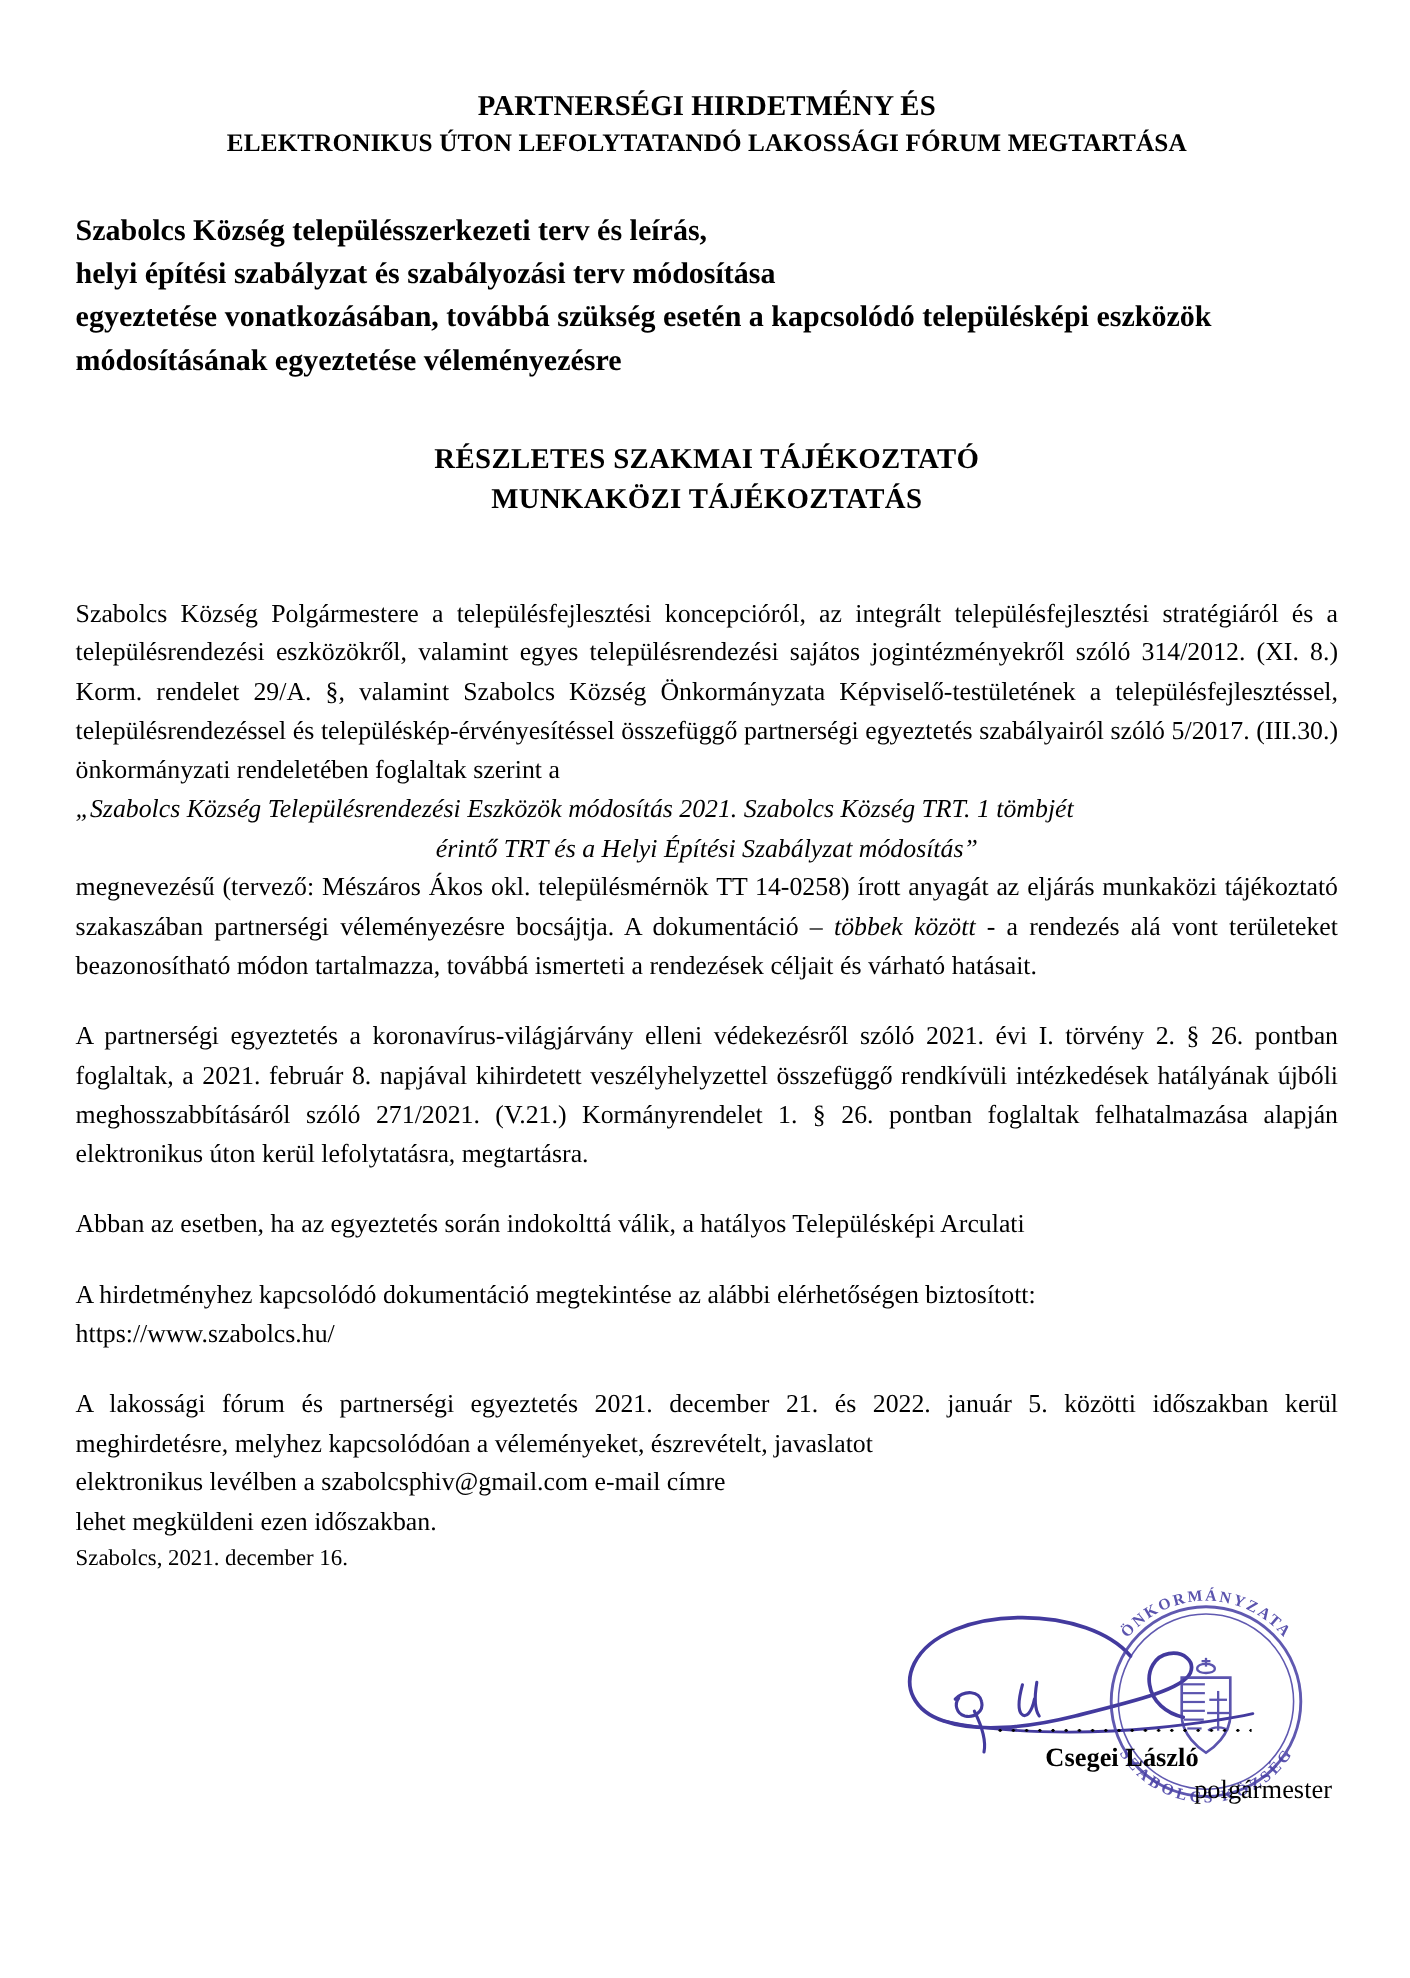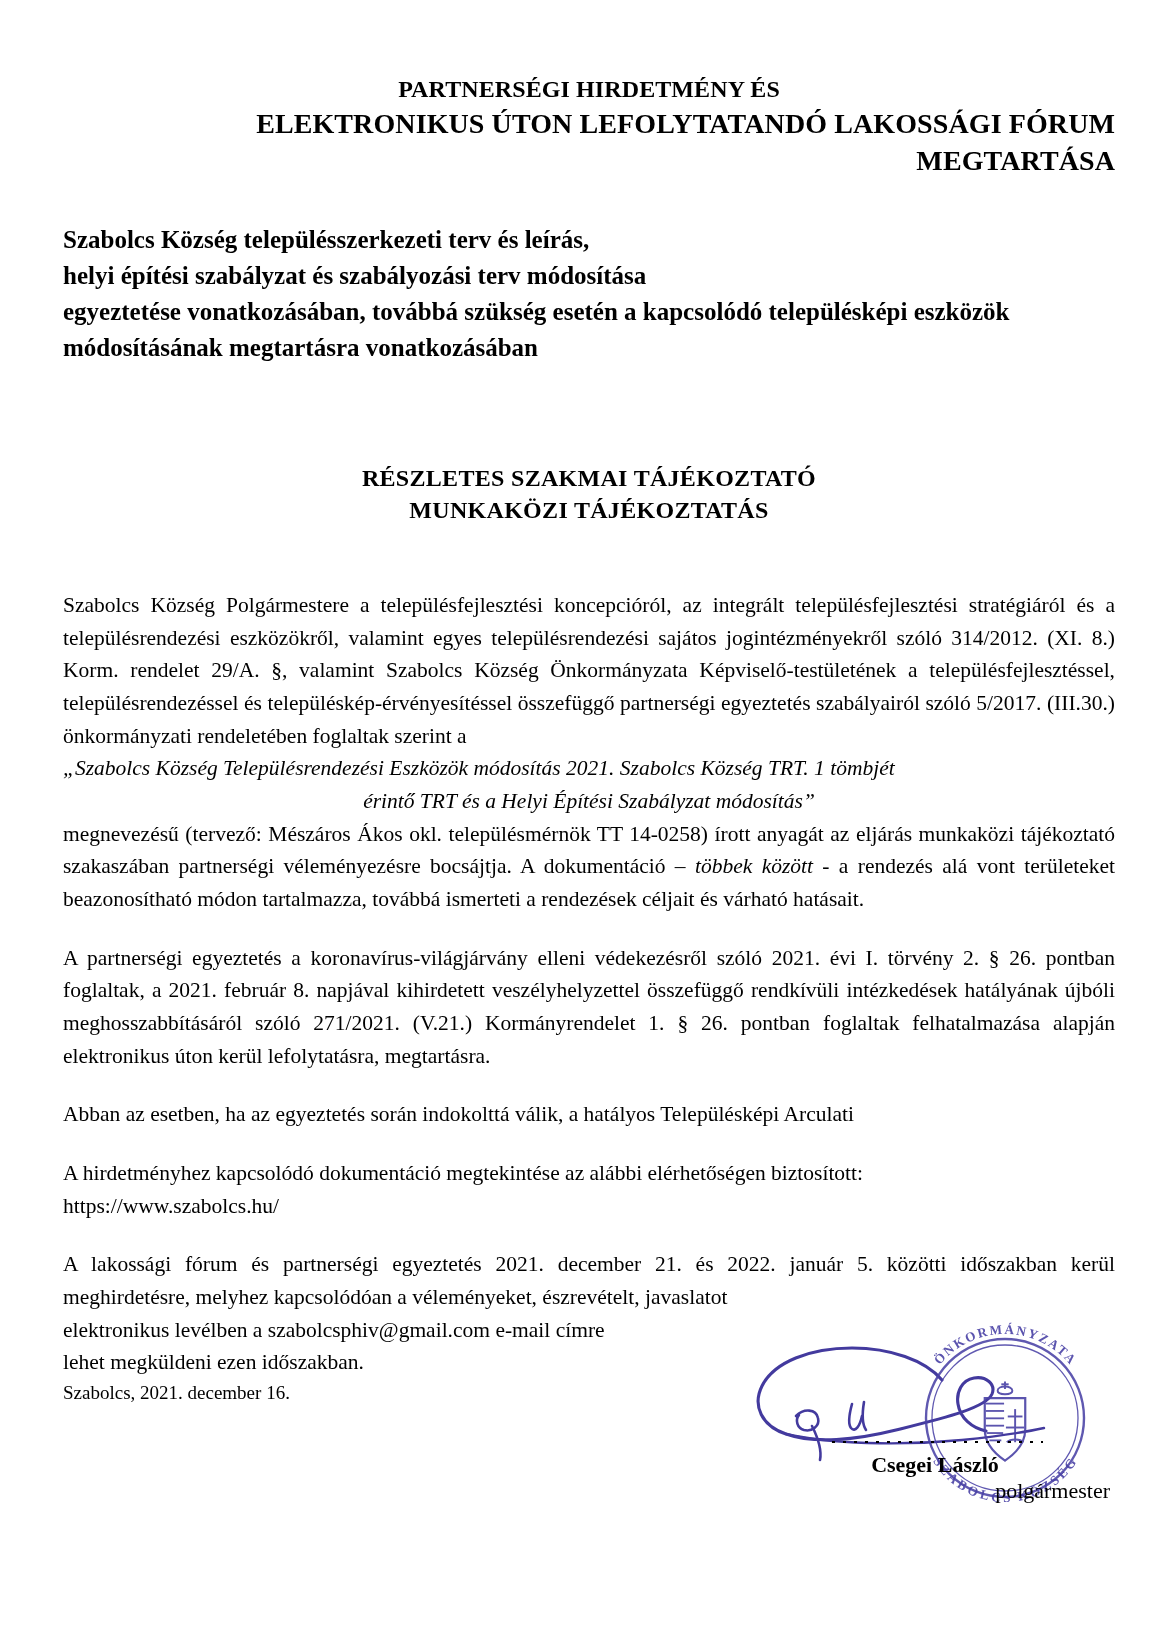--- a/index.html
+++ b/index.html
@@ -30,35 +30,35 @@
   
   .title-block{
     text-align:center;
     font-weight:bold;
     font-size:25px;
     line-height:1.32;
     margin-top:74px;
     letter-spacing:0.1px;
   }
   .title-block .line1{font-size:24px;}
-  .title-block .line2{font-size:28px;text-align:right;}
+  .title-block .line2{font-size:21px;}
 
   .subtitle-block{
     font-weight:bold;
     font-size:25px;
     line-height:1.44;
     margin-top:42px;
   }
 
   .section-heading{
     text-align:center;
     font-weight:bold;
     font-size:24px;
     line-height:1.36;
-    margin-top:96px;
+    margin-top:48px;
     letter-spacing:0.3px;
   }
 
   
   .body-wrap{
     margin-top:62px;
     font-size:21.5px;
     line-height:1.52;
   }
   p.just{
@@ -158,21 +158,21 @@
 
     <div class="title-block">
       <div class="line1">PARTNERSÉGI HIRDETMÉNY ÉS</div>
       <div class="line2">ELEKTRONIKUS ÚTON LEFOLYTATANDÓ LAKOSSÁGI FÓRUM MEGTARTÁSA</div>
     </div>
 
     <div class="subtitle-block">
       <div>Szabolcs Község településszerkezeti terv és leírás,</div>
       <div>helyi építési szabályzat és szabályozási terv módosítása</div>
       <div>egyeztetése vonatkozásában, továbbá szükség esetén a kapcsolódó településképi eszközök</div>
-      <div>módosításának megtartásra vonatkozásában</div>
+      <div>módosításának egyeztetése véleményezésre</div>
     </div>
 
     <div class="section-heading">
       <div>RÉSZLETES SZAKMAI TÁJÉKOZTATÓ</div>
       <div>MUNKAKÖZI TÁJÉKOZTATÁS</div>
     </div>
 
     <div class="body-wrap">
 
       <p class="just">Szabolcs Község Polgármestere a településfejlesztési koncepcióról, az integrált településfejlesztési stratégiáról és a településrendezési eszközökről, valamint egyes településrendezési sajátos jogintézményekről szóló 314/2012. (XI. 8.) Korm. rendelet 29/A. §, valamint Szabolcs Község Önkormányzata Képviselő-testületének a településfejlesztéssel, településrendezéssel és településkép-érvényesítéssel összefüggő partnerségi egyeztetés szabályairól szóló 5/2017. (III.30.) önkormányzati rendeletében foglaltak szerint a</p>

